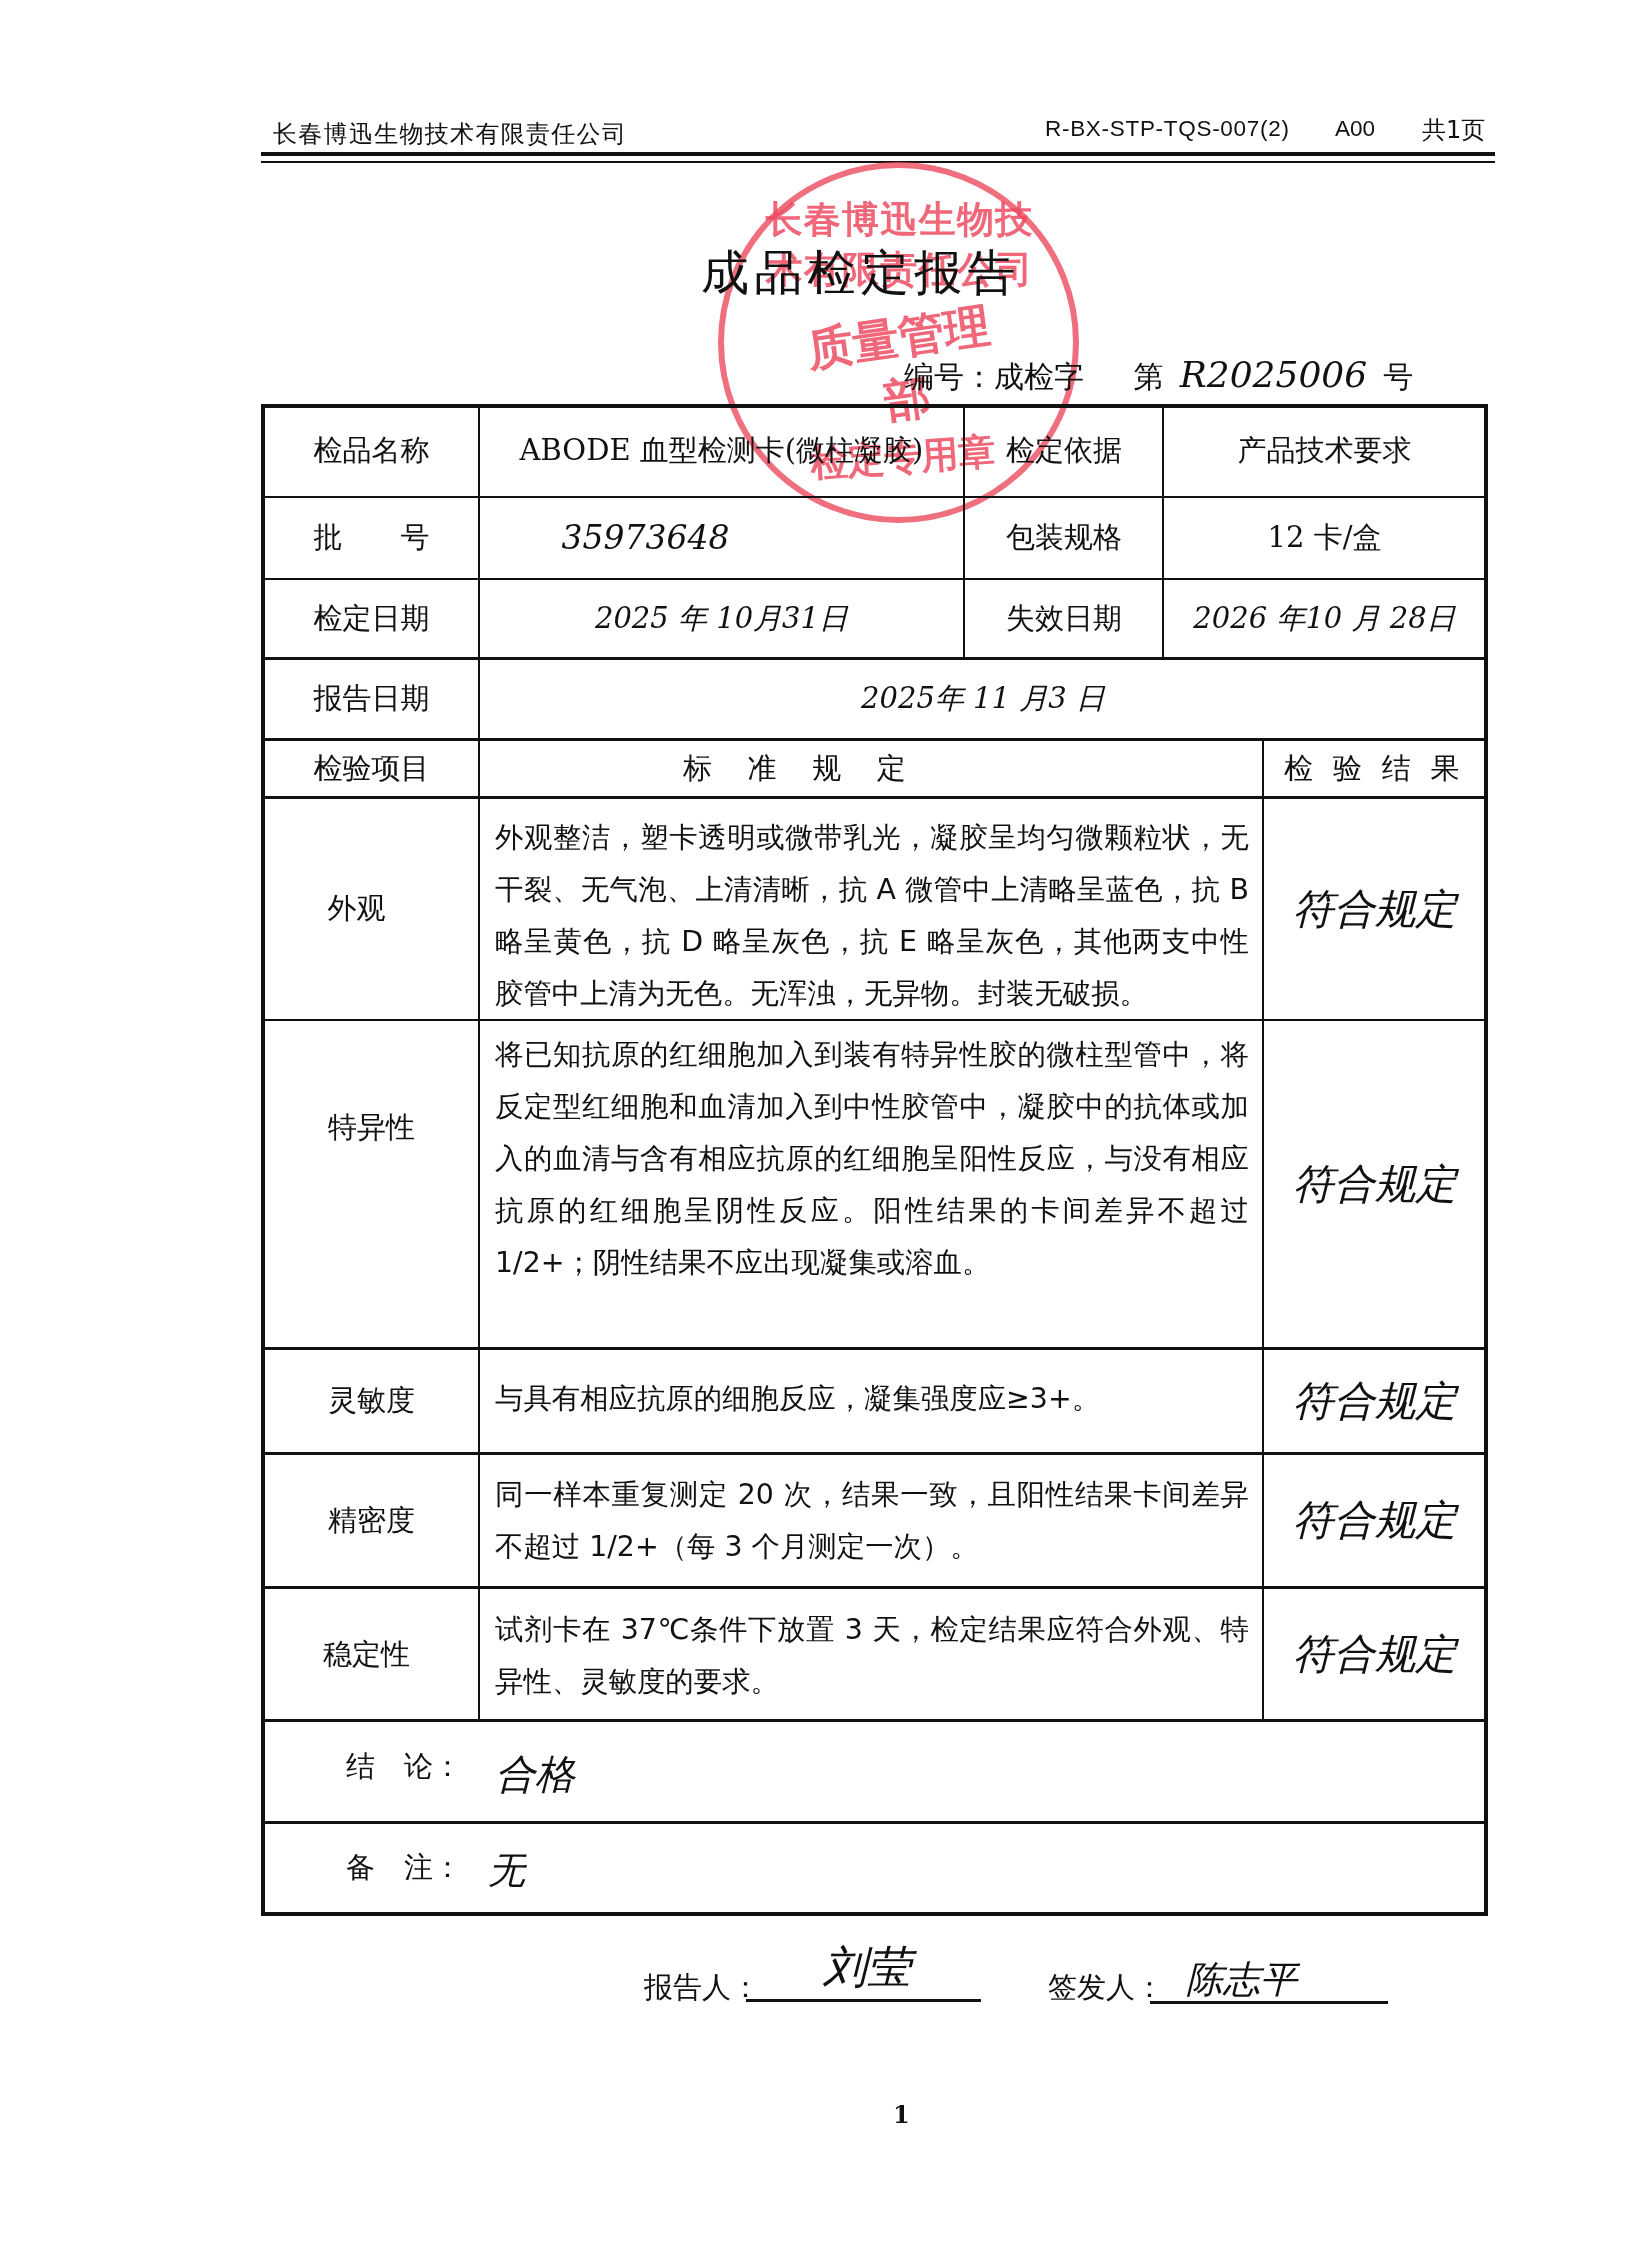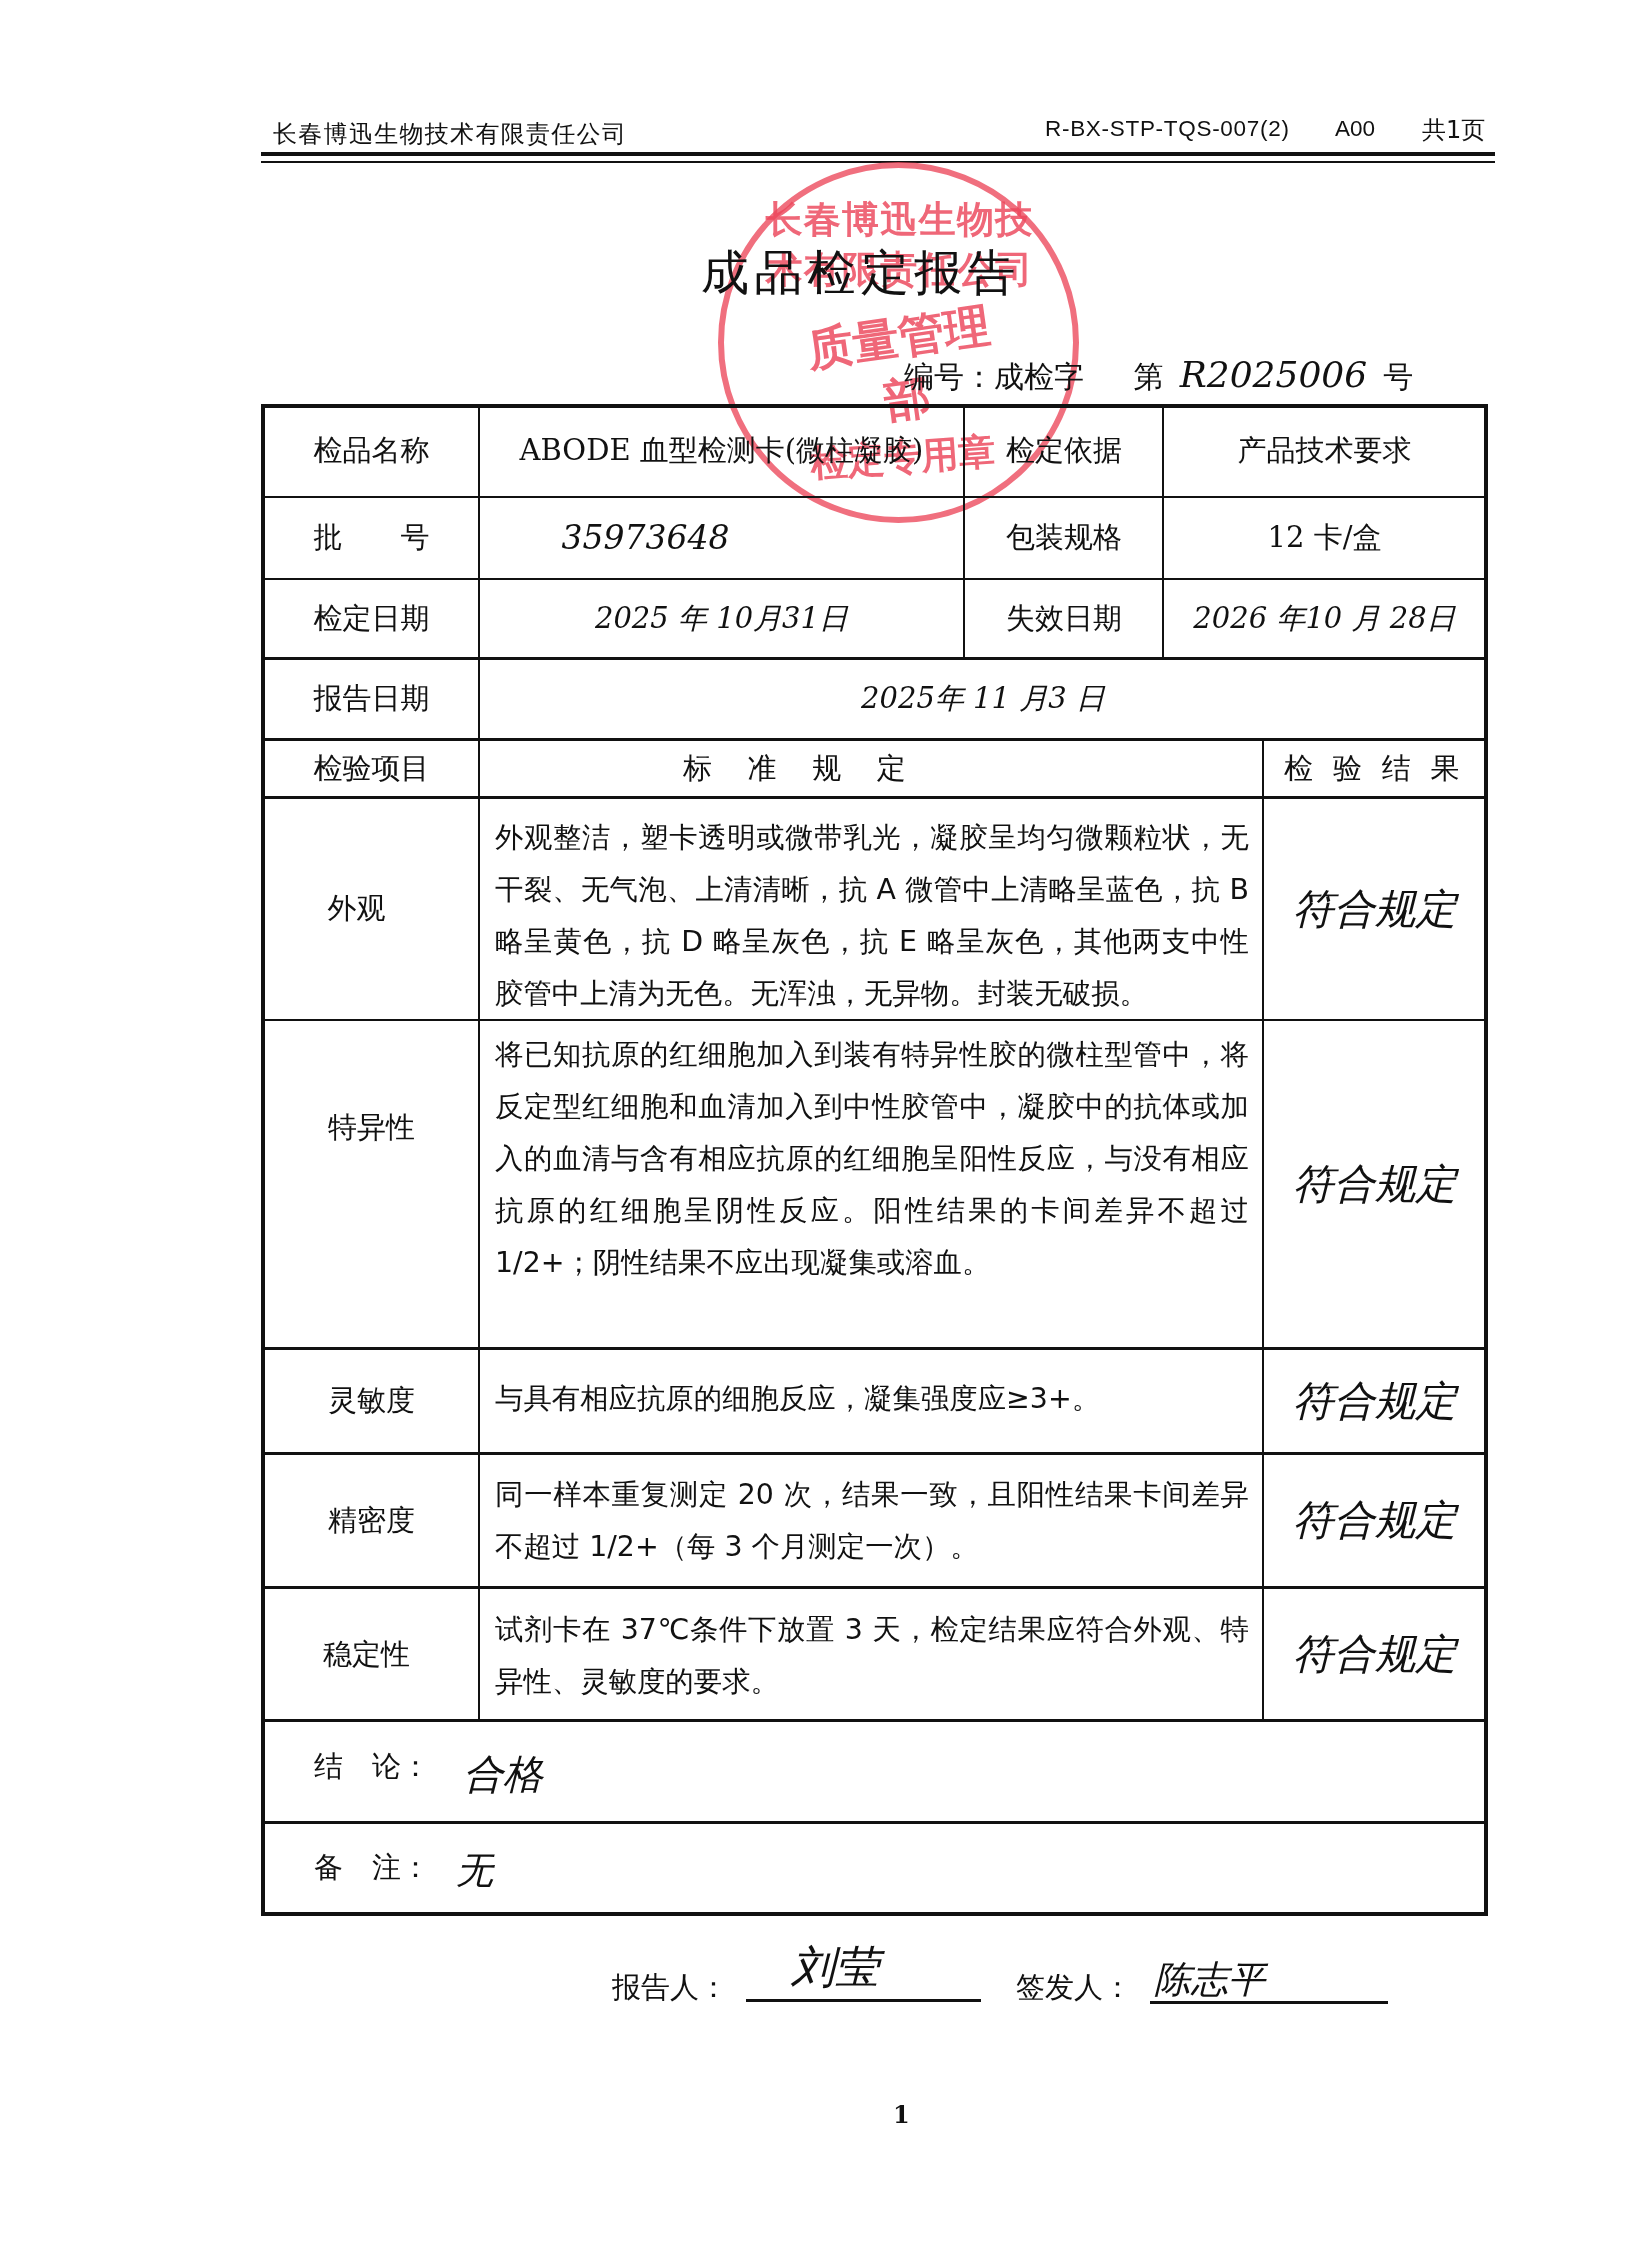--- a/index.html
+++ b/index.html
@@ -26,21 +26,21 @@
 
   .tbl { left:261px; top:404px; width:1227px; height:1512px; border:4px solid #111; box-sizing:border-box; }
   .hline { position:absolute; left:261px; width:1227px; height:3.3px; background:#111; }
   .hline.thin { height:2px; }
   .vline { position:absolute; width:2px; background:#111; }
   .cell { position:absolute; display:flex; align-items:center; justify-content:center; font-size:29px;
           font-family:"DejaVu Sans",sans-serif; text-align:center; }
   .hand { font-family:"DejaVu Serif",serif; font-style:italic; }
   .std { position:absolute; font-size:28.4px; line-height:52px; font-family:"DejaVu Sans",sans-serif; text-align:justify; }
   .result { font-family:"DejaVu Serif",serif; font-style:italic; font-size:41px; }
-  .foot-label { position:absolute; font-size:29px; font-family:"DejaVu Sans",sans-serif; }
+  .foot-label { position:absolute; font-size:29px; font-family:"DejaVu Sans",sans-serif;margin-left:32px; }
   .uline { position:absolute; height:2.6px; background:#111; }
   .pageno { left:893px; top:2100px; font-size:24px; font-weight:bold; font-family:"DejaVu Serif",serif; }
 </style>
 </head>
 <body>
 
 <div class="abs hdr-company">长春博迅生物技术有限责任公司</div>
 <div class="abs hdr-code">R-BX-STP-TQS-007(2)</div>
 <div class="abs hdr-rev">A00</div>
 <div class="abs hdr-pages">共1页</div>

